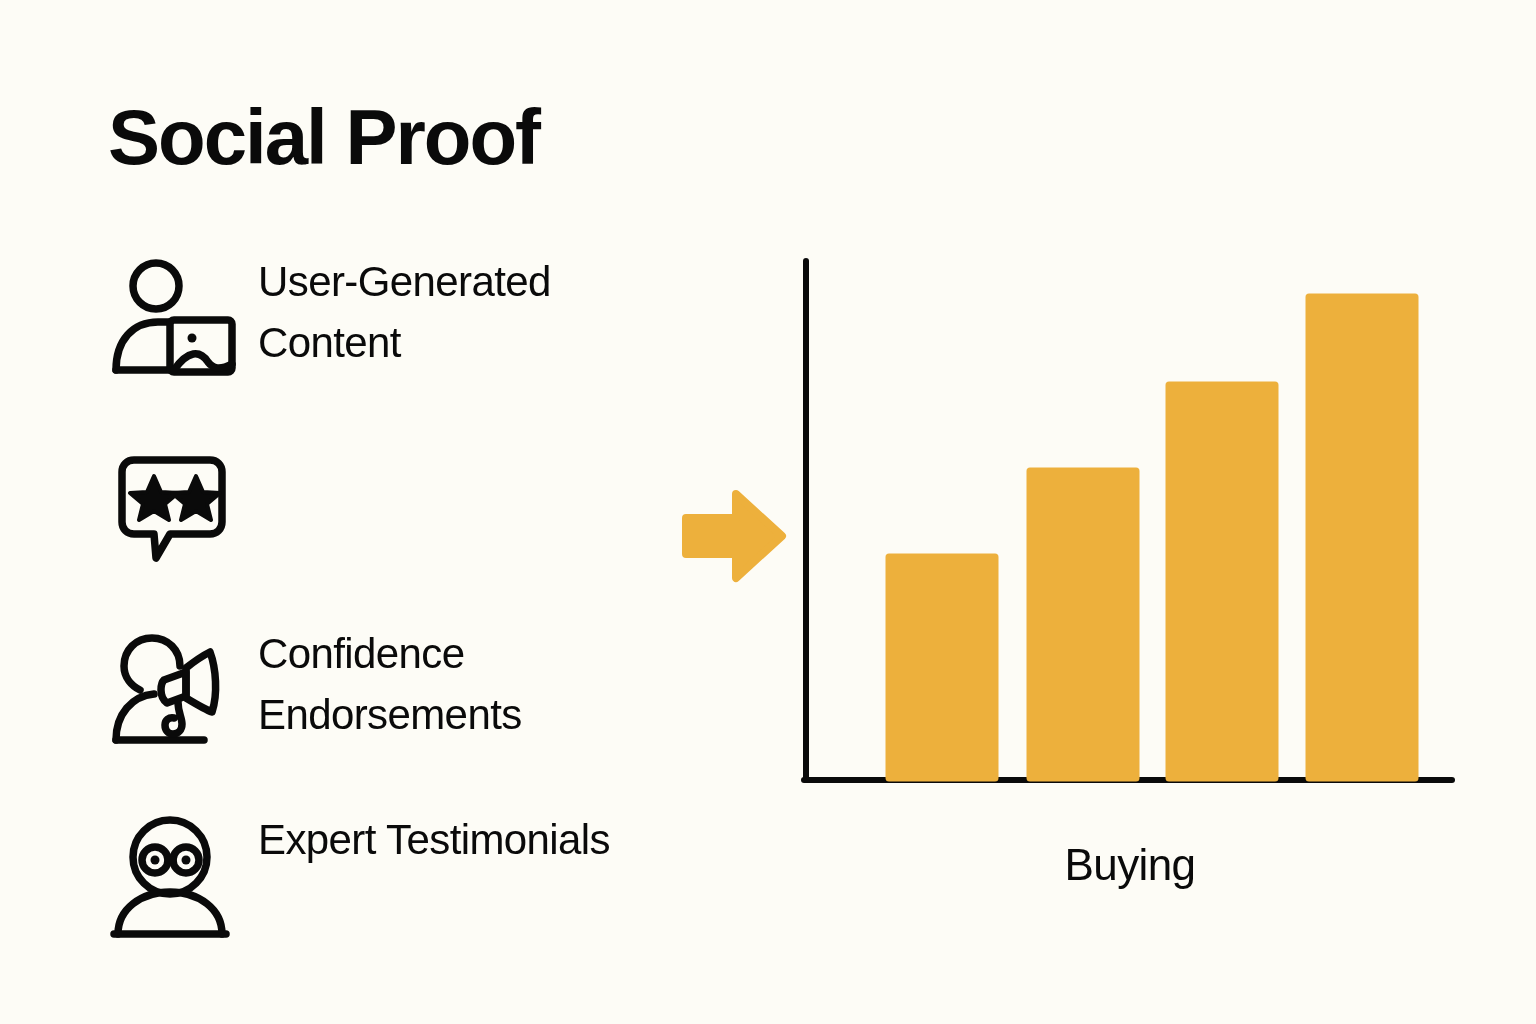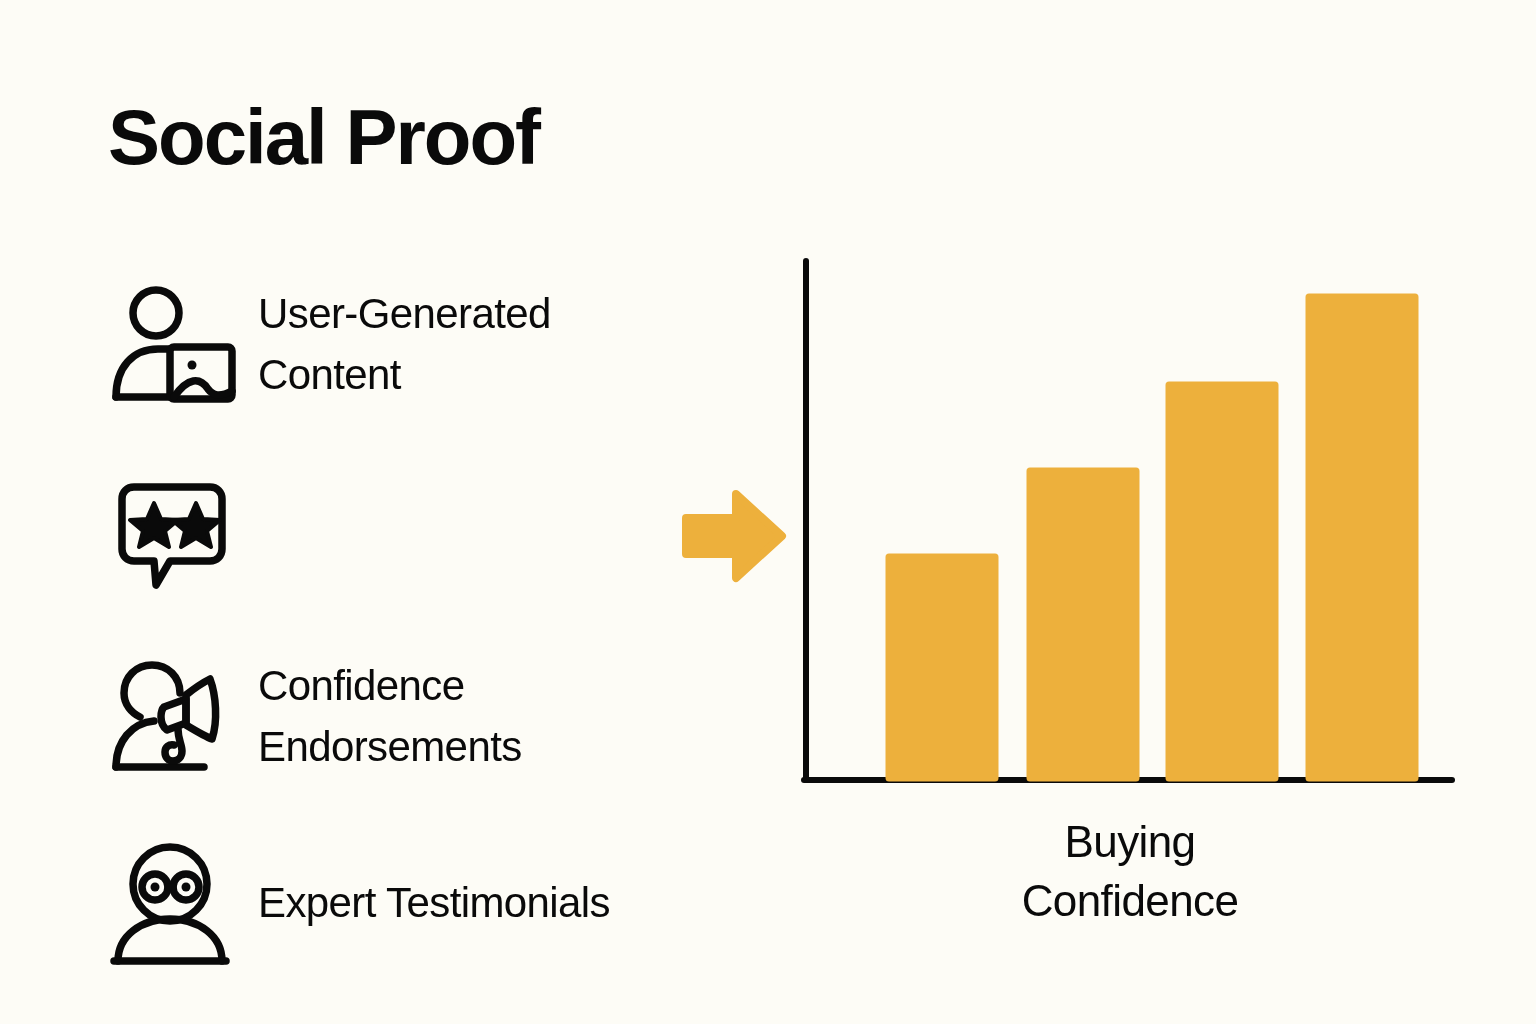--- a/index.html
+++ b/index.html
@@ -40,21 +40,21 @@
   
   .feature-list {
     position: absolute;
     left: 108px;
     top: 252px;
     width: 560px;
   }
 
   .feature-item {
     display: flex;
-    align-items: center;
+    align-items: flex-start;
     height: 186px;
   }
 
   .feature-icon {
     width: 132px;
     min-width: 132px;
     height: 132px;
     display: flex;
     align-items: center;
     justify-content: flex-start;
@@ -97,21 +97,21 @@
     left: 806px;
     top: 812px;
     width: 648px;
     text-align: center;
     font-size: 44px;
     line-height: 1.35;
     letter-spacing: -0.6px;
     font-weight: 400;
     color: #0A0A0A;
   }
-  .chart-caption .cap-line { display: block; }
+  .chart-caption .cap-line { display: block; margin-top: 23px; }
 </style>
 </head>
 <body>
 
 <div class="canvas">
 
   <h1 class="page-title">Social Proof</h1>
 
   <div class="feature-list">
 
@@ -188,16 +188,15 @@
 
       <rect x="97" y="305" width="110" height="225" fill="#EDB03C" stroke="#EDB03C" stroke-width="3" rx="2"></rect>
       <rect x="238" y="219" width="110" height="311" fill="#EDB03C" stroke="#EDB03C" stroke-width="3" rx="2"></rect>
       <rect x="377" y="133" width="110" height="397" fill="#EDB03C" stroke="#EDB03C" stroke-width="3" rx="2"></rect>
       <rect x="517" y="45" width="110" height="485" fill="#EDB03C" stroke="#EDB03C" stroke-width="3" rx="2"></rect>
     </svg>
   </div>
 
   <div class="chart-caption">
     <span class="cap-line">Buying</span>
-    <span class="cap-line">Confidence</span>
   </div>
 
 </div>
 
 </body></html>

